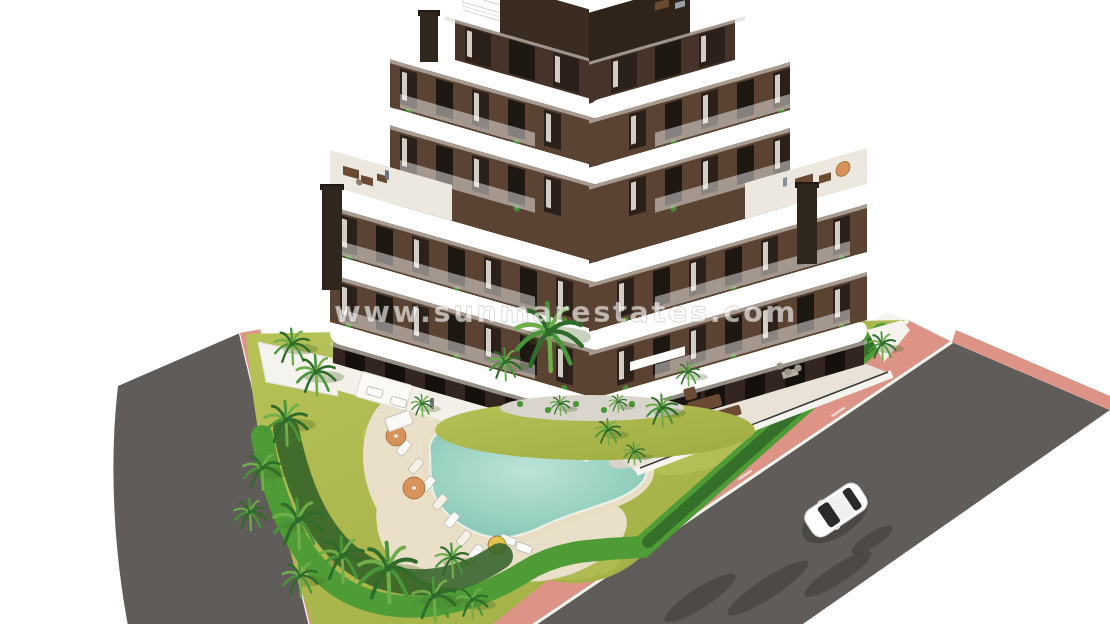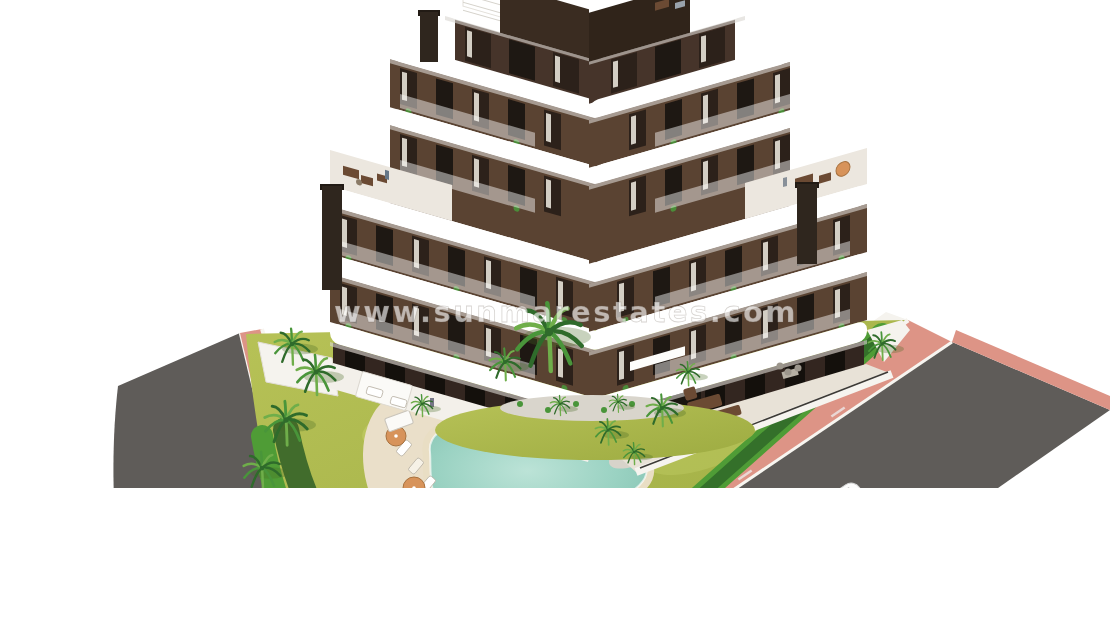--- a/index.html
+++ b/index.html
@@ -1,17 +1,17 @@
 <!DOCTYPE html>
 <html><head>
 <meta charset="utf-8">
 <style>
   html,body{margin:0;padding:0;background:#ffffff;}
   .stage{
-    position:relative;width:1110px;height:488px;overflow:hidden;background:#ffffff;
+    position:relative;width:1110px;height:624px;overflow:hidden;background:#ffffff;
     font-family:"DejaVu Sans", sans-serif;
   }
   svg{display:block;}
   .watermark{
     font-family:"DejaVu Sans", sans-serif;
     font-weight:bold;
     font-size:29px;
     letter-spacing:2.5px;
     fill:#ffffff;
     fill-opacity:0.62;

